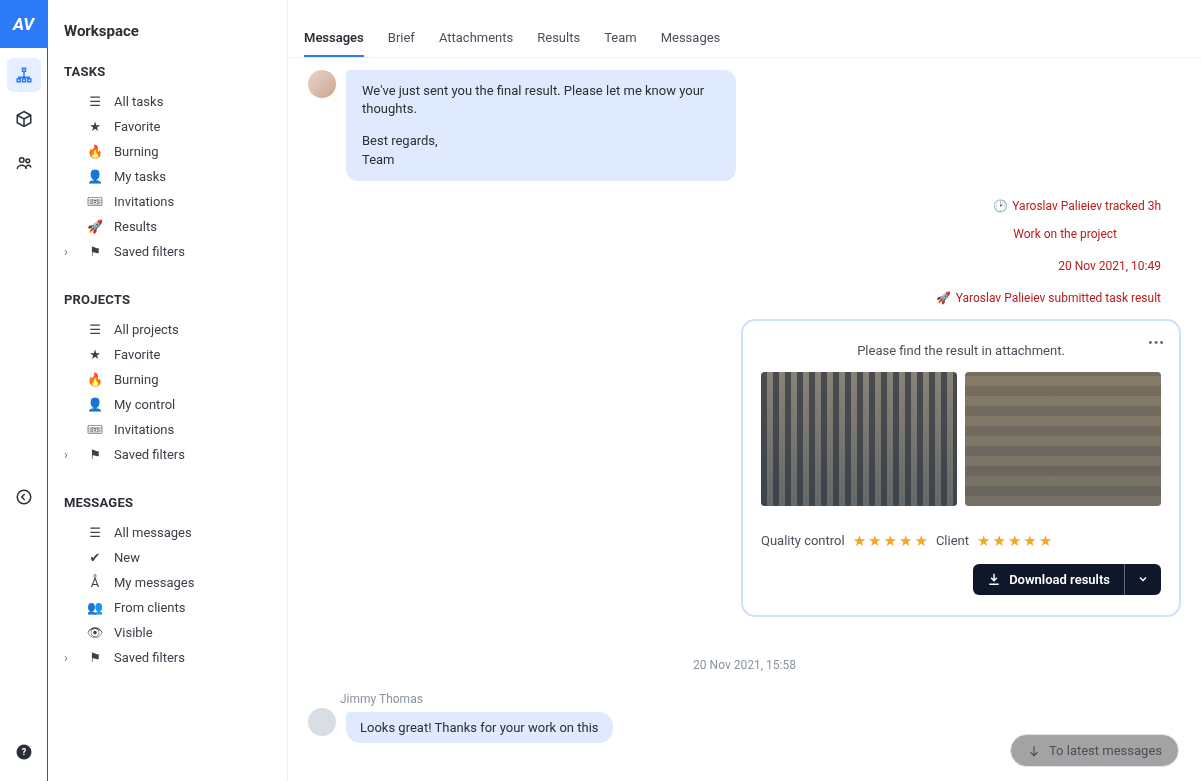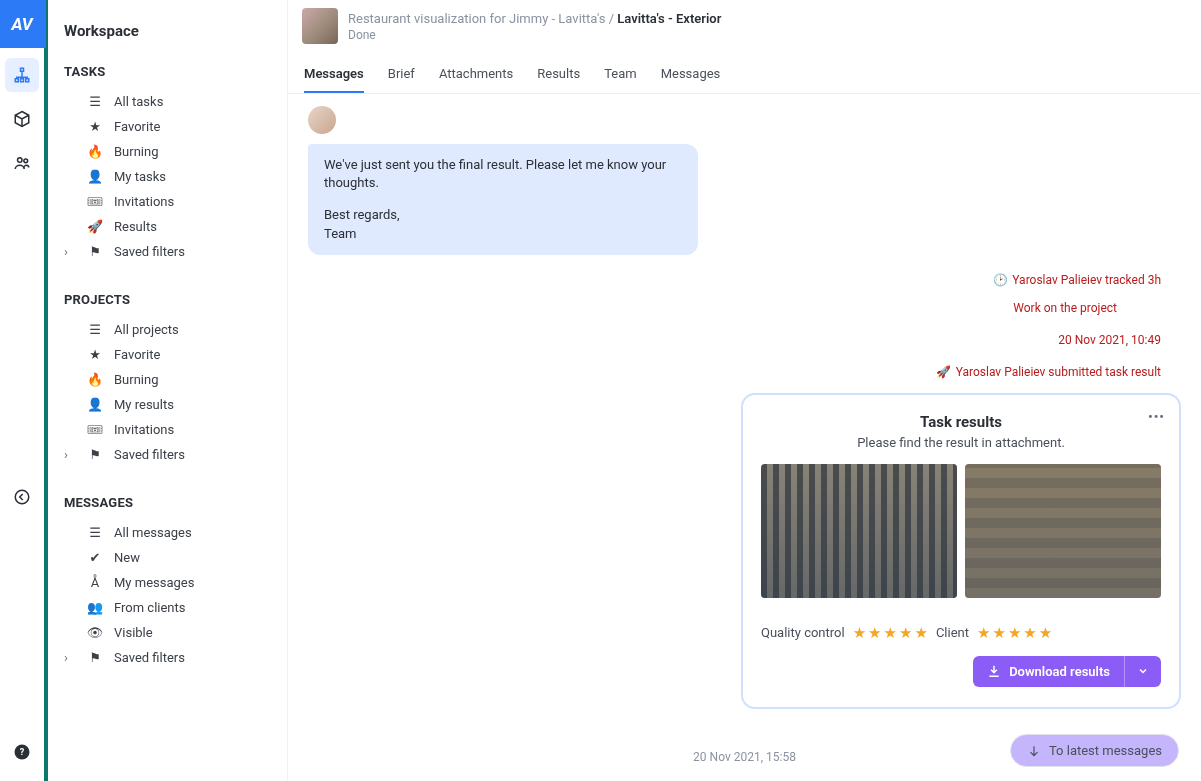--- a/index.html
+++ b/index.html
@@ -10,21 +10,21 @@
     background: #fff;
     width: 1201px;
     height: 781px;
     overflow: hidden;
     display: flex;
   }
   
   .rail {
     width: 48px;
     background: #fff;
-    border-right: 4px solid #0f766e;
+    border-right: 1px solid #0f766e;
     display: flex;
     flex-direction: column;
     align-items: center;
     position: relative;
   }
   .rail-logo {
     width: 48px; height: 48px;
     background: #2d7af6;
     color: #fff;
     display: flex; align-items: center; justify-content: center;
@@ -78,21 +78,21 @@
     display: flex; gap: 24px; margin-top: 14px; padding-left: 2px;
   }
   .tab { font-size: 13px; color: #4a505b; padding: 8px 0 10px; cursor: pointer; }
   .tab.active { color: #2b2f36; font-weight: 600; border-bottom: 2px solid #2d7af6; }
   
   .thread {
     flex: 1; overflow-y: auto;
     padding: 6px 20px 70px 20px;
     position: relative;
   }
-  .msg-row { display:flex; gap:10px; align-items:flex-start; margin-top:6px;flex-direction:column;}
+  .msg-row { display:flex; gap:10px; align-items:flex-start; margin-top:6px;}
   .avatar-c {
     width: 28px; height: 28px; border-radius: 50%;
     background: #d9dde4 center/cover;
     flex-shrink:0;
   }
   .bubble {
     background: #dfeafe;
     border-radius: 12px;
     border-top-left-radius: 4px;
     padding: 12px 16px;
@@ -136,40 +136,40 @@
       linear-gradient(180deg, rgba(70,60,45,.1) 0%, rgba(40,55,75,.25) 100%),
       repeating-linear-gradient(0deg, rgba(150,130,100,.35) 0 10px, rgba(80,70,55,.25) 10px 20px);
   }
   .rc-rate { margin-top:26px; display:flex; flex-direction:row; align-items:flex-end; gap:6px;}
   .rate-row { display:flex; align-items:center; gap:8px; font-size:13px; color:#4a505b;}
   .stars { color:#f5a623; letter-spacing:2px; font-size:15px;}
   .rc-btn-row { display:flex; justify-content:flex-end; margin-top:14px;}
   .dl-btn {
     display:flex; align-items:stretch;
     border-radius:6px; overflow:hidden;
-    background:#8b5cf6; color:#fff; font-weight:600; font-size:13px;
+    background:#0f172a; color:#fff; font-weight:600; font-size:13px;
     cursor:pointer;
   }
   .dl-btn .main-b { padding:8px 14px; display:flex; align-items:center; gap:8px;}
   .dl-btn .drop-b { padding:8px 12px; border-left:1px solid rgba(255,255,255,.35); display:flex; align-items:center;}
   
   .reply-name { font-size:12px; color:#8b93a1; margin-left:32px; margin-top:20px;}
   .bubble2 {
     background:#dfeafe;
     border-radius: 14px;
     border-top-left-radius: 4px;
     padding: 8px 14px;
     font-size:13px;
     display:inline-block;
     margin-top:4px;
   }
   
   .latest-btn {
     position:absolute; right:22px; bottom:14px;
-    border:1px solid #dfe3e9; background:#c4b5fd; border-radius:18px;
+    border:1px solid #dfe3e9; background:#a3a3a3; border-radius:18px;
     padding:8px 16px; font-size:13px; color:#4a505b;
     display:flex; align-items:center; gap:8px; cursor:pointer;
   }
   svg { display:block; }
 </style>
 </head>
 <body>
 
 <div class="rail">
   <div class="rail-logo">AV</div>
@@ -264,21 +264,21 @@
       <span>Favorite</span>
     </div>
   <div class="nav-item">
       <span class="chev"></span>
       <span class="ic">🔥</span>
       <span>Burning</span>
     </div>
   <div class="nav-item">
       <span class="chev"></span>
       <span class="ic">👤</span>
-      <span>My results</span>
+      <span>My control</span>
     </div>
   <div class="nav-item">
       <span class="chev"></span>
       <span class="ic">🎟</span>
       <span>Invitations</span>
     </div>
   <div class="nav-item">
       <span class="chev">›</span>
       <span class="ic">⚑</span>
       <span>Saved filters</span>
@@ -312,31 +312,20 @@
     </div>
   <div class="nav-item">
       <span class="chev">›</span>
       <span class="ic">⚑</span>
       <span>Saved filters</span>
     </div>
 </div>
 
 <div class="main">
   <div class="header">
-    <div class="crumb-row">
-      <div class="avatar-sq"></div>
-      <div class="crumbs">
-        <div class="crumb-line">
-          <span>Restaurant visualization for Jimmy - Lavitta's</span>
-          <span>/</span>
-          <span class="cur">Lavitta's - Exterior</span>
-        </div>
-        <div class="crumb-status">Done</div>
-      </div>
-    </div>
     <div class="tabs">
       <div class="tab active">Messages</div>
       <div class="tab">Brief</div>
       <div class="tab">Attachments</div>
       <div class="tab">Results</div>
       <div class="tab">Team</div>
       <div class="tab">Messages</div>
     </div>
   </div>
 
@@ -357,21 +346,20 @@
     </div>
 
     <div class="meta-right" style="">20 Nov 2021, 10:49</div>
 
     <div class="meta-right">
       <span class="rk">🚀</span><span>Yaroslav Palieiev submitted task result</span>
     </div>
 
     <div class="result-card">
       <div class="more">•••</div>
-      <div class="rc-title">Task results</div>
       <div class="rc-sub">Please find the result in attachment.</div>
       <div class="rc-imgs">
         <div class="rc-img"></div>
         <div class="rc-img"></div>
       </div>
       <div class="rc-rate">
         <div class="rate-row">
           <span>Quality control</span>
           <span class="stars">★★★★★</span>
         </div>

